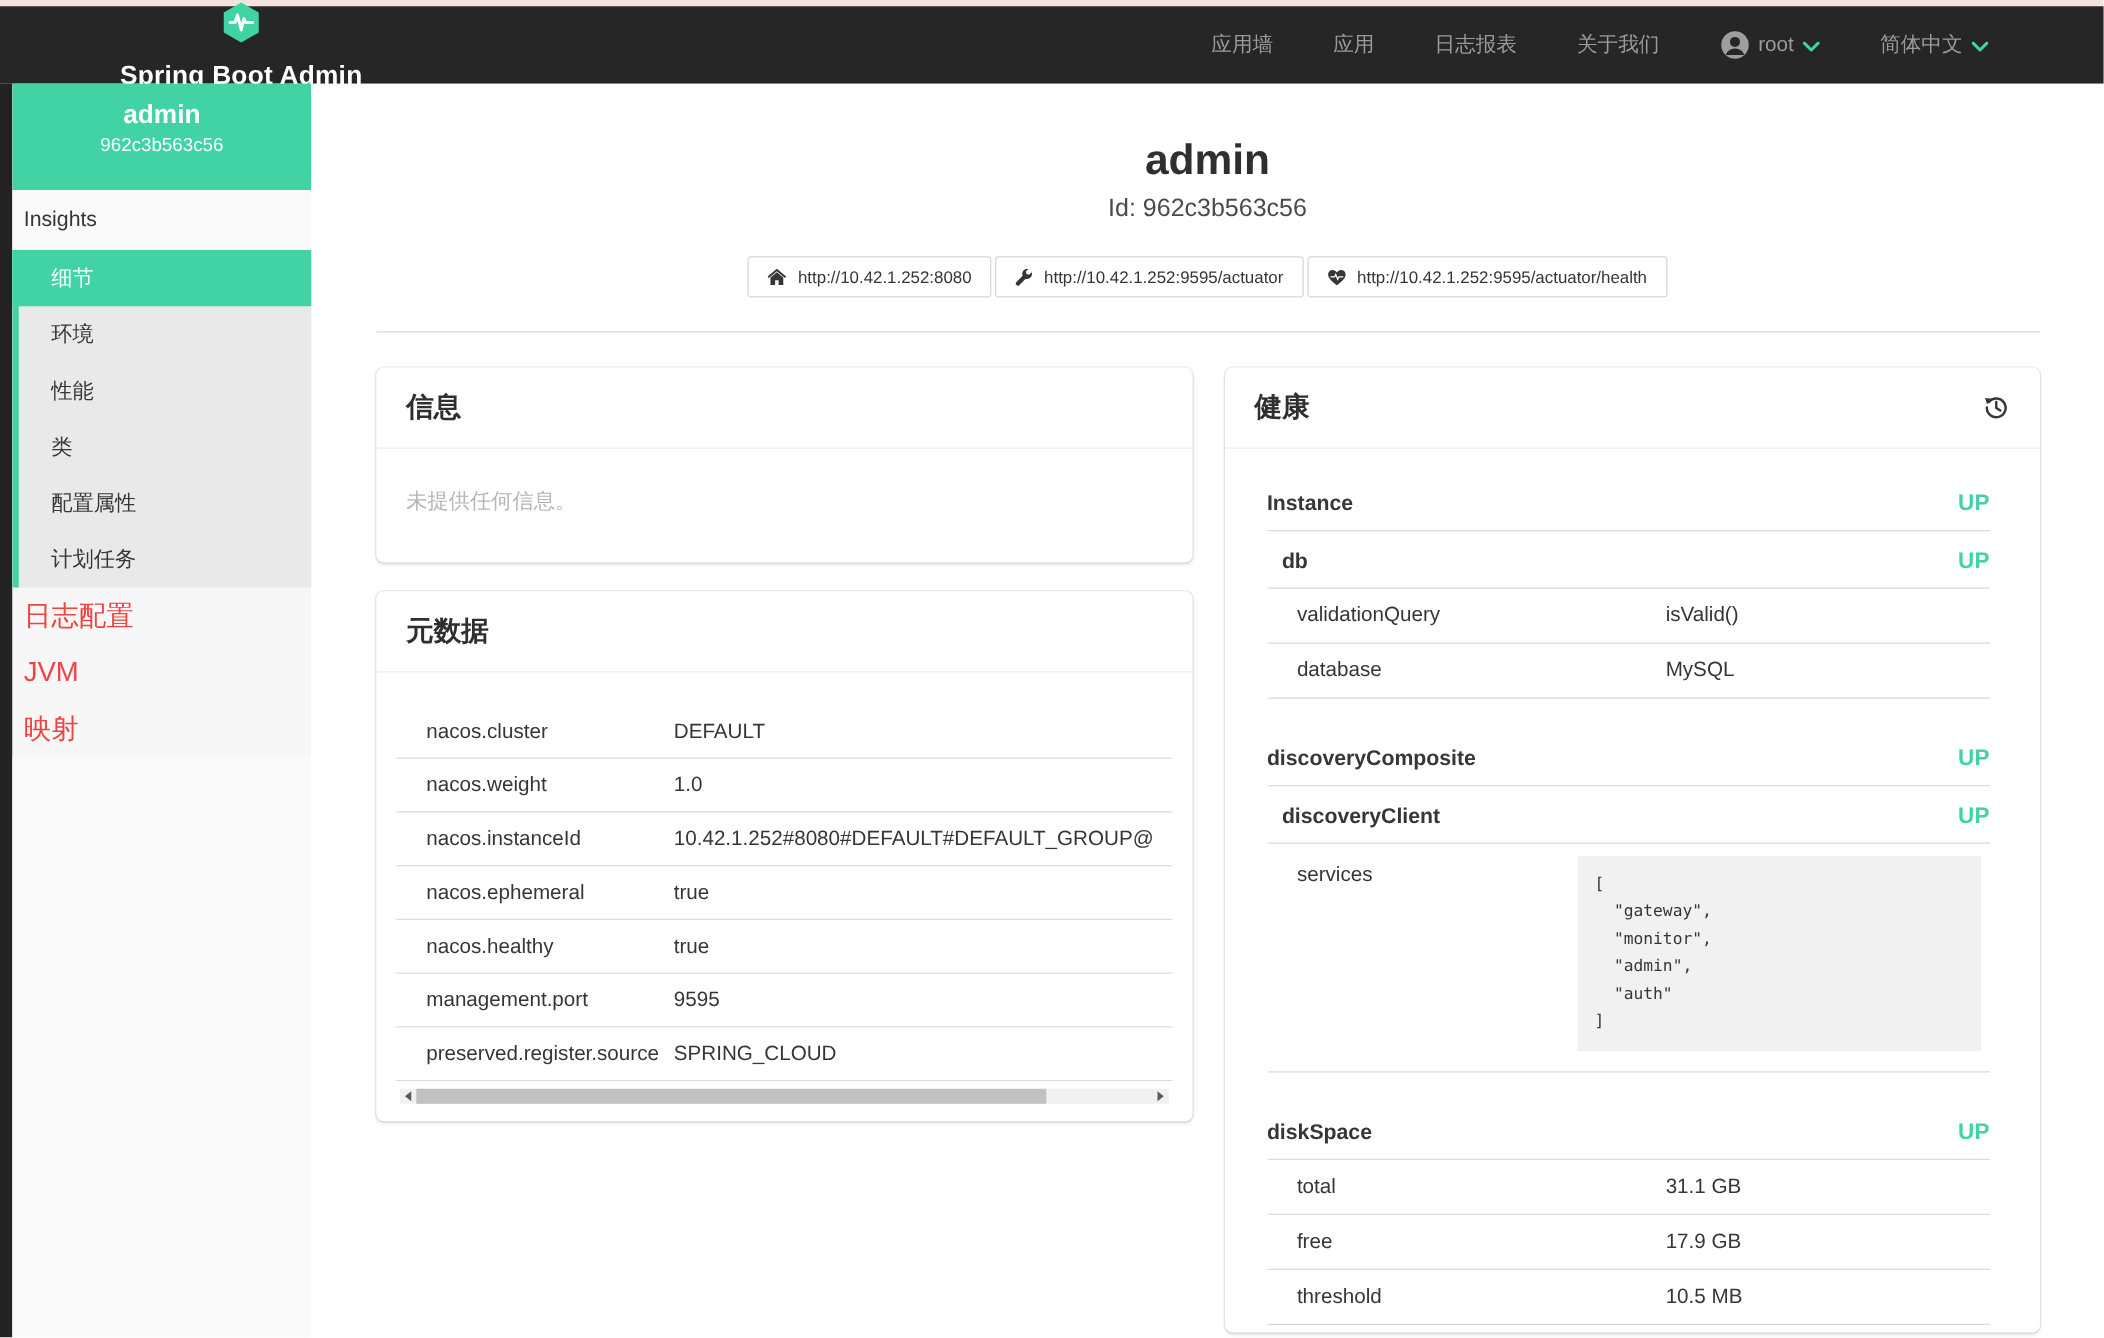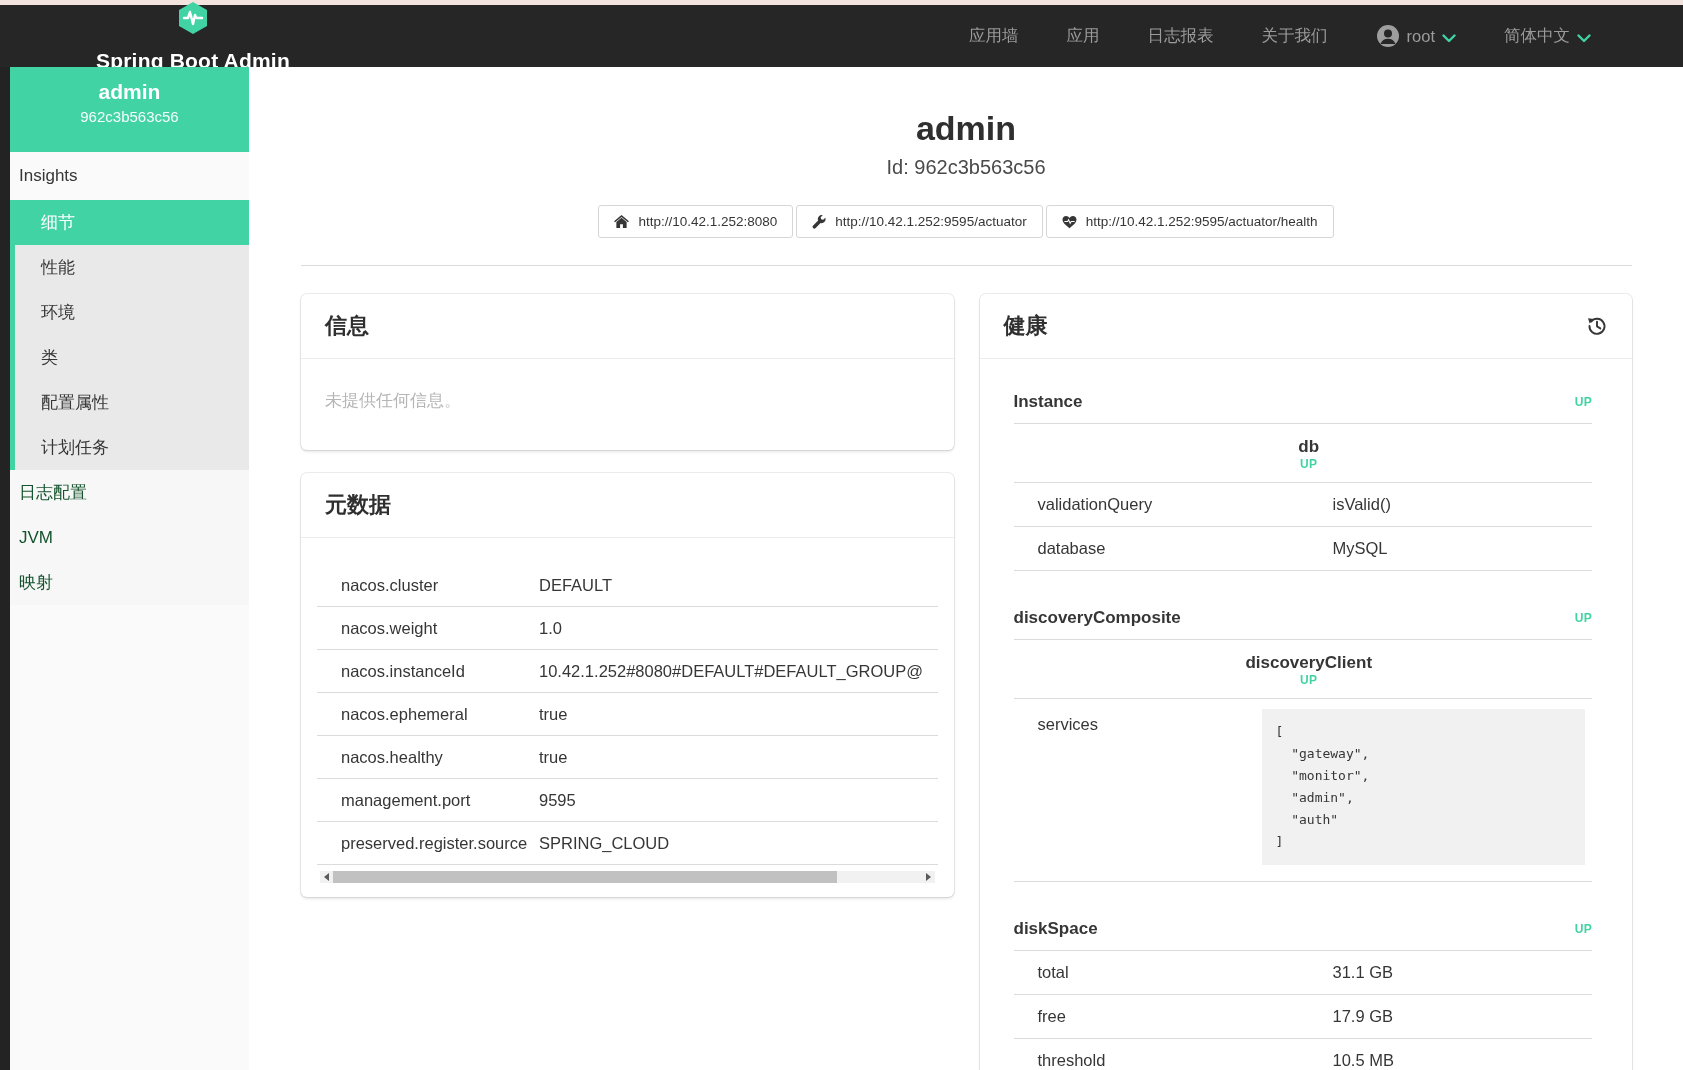--- a/index.html
+++ b/index.html
@@ -24,22 +24,22 @@
   .side-header { height:85px; background:#42d3a5; color:#fff; text-align:center; padding-top:13px; }
   .side-app { font-size:21px; font-weight:bold; }
   .side-id { font-size:15px; margin-top:4px; color:rgba(255,255,255,.95); }
   .menu-label { height:48px; display:flex; align-items:center; padding-left:9px;
     font-size:17px; background:#fafafa; color:#363636; cursor:pointer; }
   .submenu { position:relative; background:#e9e9e9; }
   .submenu::before { content:''; position:absolute; left:0; top:0; bottom:0; width:5px; background:#42d3a5; }
   .subitem { height:45px; display:flex; align-items:center; padding-left:31px; font-size:17px;
     color:#363636; cursor:pointer; position:relative; }
   .subitem.selected { background:#42d3a5; color:#fff; z-index:1; }
-  .top-item { height:45px; display:flex; align-items:center; padding-left:9px; font-size:17px;
-    color:#14532d; cursor:pointer; }
+  .top-item { height:45px; display:flex; align-items:center; padding-left:9px; font-size:22px;
+    color:#ef4444; cursor:pointer; }
   .side-fill { flex:1; background:#fafafa; }
 
   
   .main { flex:1; min-width:0; background:#fff; overflow:hidden; }
   .instance-head { text-align:center; }
   .page-title { font-size:34px; font-weight:bold; margin-top:42px; color:#2f2f2f; }
   .page-id { font-size:20px; margin-top:8px; color:#4a4a4a; }
   .links-row { display:flex; justify-content:center; gap:3px; margin-top:26px; }
   .link-btn { height:33px; display:flex; align-items:center; gap:9px; padding:0 15px;
     border:1px solid #d6d6d6; border-radius:3px; background:#fff; font-size:13.5px; color:#363636; cursor:pointer; }
@@ -71,25 +71,25 @@
   .sb-arrow.right { right:0; }
   .tri-l { width:0; height:0; border-top:4px solid transparent; border-bottom:4px solid transparent; border-right:5px solid #5a5a5a; }
   .tri-r { width:0; height:0; border-top:4px solid transparent; border-bottom:4px solid transparent; border-left:5px solid #5a5a5a; }
 
   
   .h-body { padding:20px 40px 6px 34px; }
   .h-row { position:relative; border-bottom:1px solid #dbdbdb; font-size:16.5px; }
   .h-section { display:flex; justify-content:space-between; align-items:center;
     padding:13px 0 11px; font-weight:bold; font-size:17px; }
   .h-gap { margin-top:24px; }
-  .lvl1 { padding-left:12px;flex-direction:column; }
+  .lvl1 { padding-left:12px; }
   .lvl2 { padding-left:24px; }
   .h-kv { height:44px; display:flex; align-items:center; }
   .h-val { position:absolute; left:319px; }
-  .up { color:#42d3a5; font-weight:bold; font-size:12px; letter-spacing:.3px; }
+  .up { color:#42d3a5; font-weight:bold; font-size:18px; letter-spacing:.3px; }
   .h-code-row { padding:10px 0 16px; }
   .h-code-label { position:absolute; left:24px; top:16px; }
   .code-block { margin-left:248px; width:323px; background:#f1f1f1; padding:12px 14px;
     font-family:"DejaVu Sans Mono","Liberation Mono",monospace; font-size:13px; line-height:22px;
     white-space:pre; color:#363636; }
 </style>
 </head>
 <body>
 
 <div class="top-strip"></div>
@@ -139,22 +139,22 @@
   <div class="left-strip"></div>
 
   <div class="sidebar">
     <div class="side-header">
       <div class="side-app">admin</div>
       <div class="side-id">962c3b563c56</div>
     </div>
     <div class="menu-label">Insights</div>
     <div class="submenu">
       <div class="subitem selected">细节</div>
+      <div class="subitem">环境</div>
       <div class="subitem">性能</div>
-      <div class="subitem">环境</div>
       <div class="subitem">类</div>
       <div class="subitem">配置属性</div>
       <div class="subitem">计划任务</div>
     </div>
     <div class="top-item">日志配置</div>
     <div class="top-item">JVM</div>
     <div class="top-item">映射</div>
     <div class="side-fill"></div>
   </div>
 

